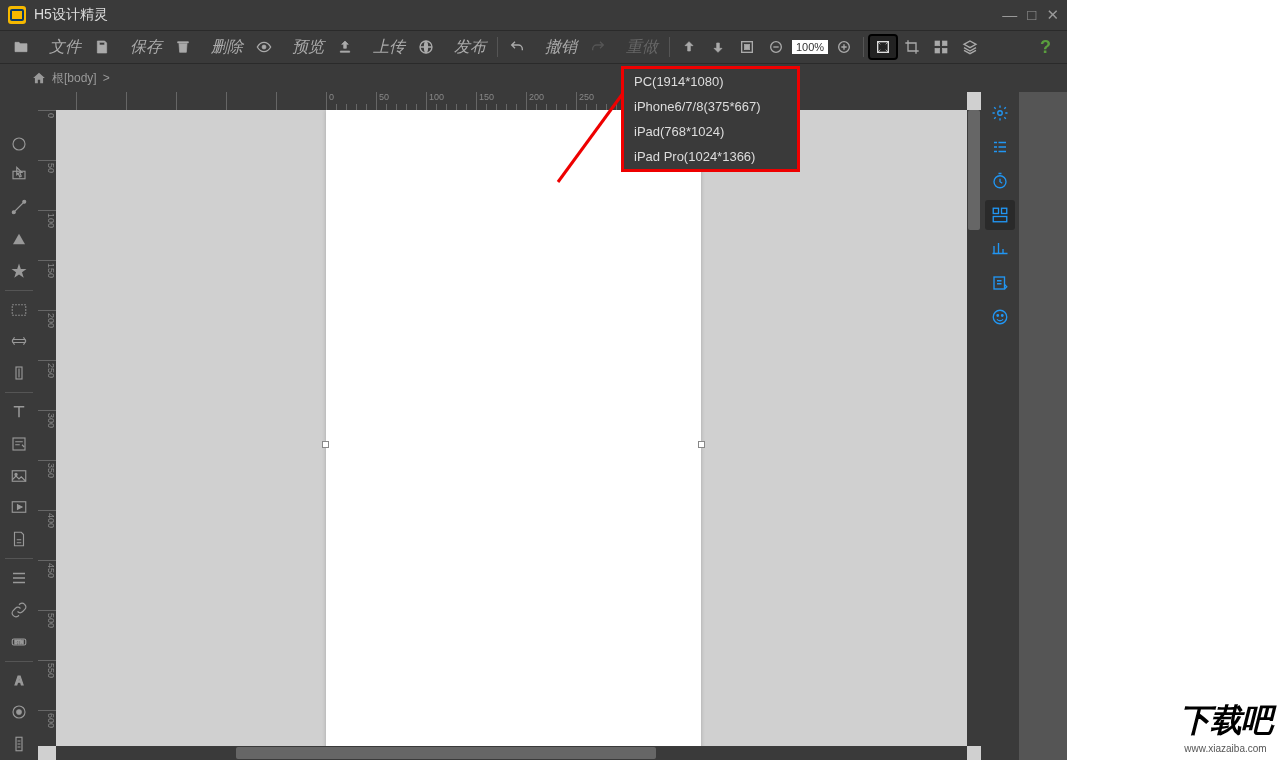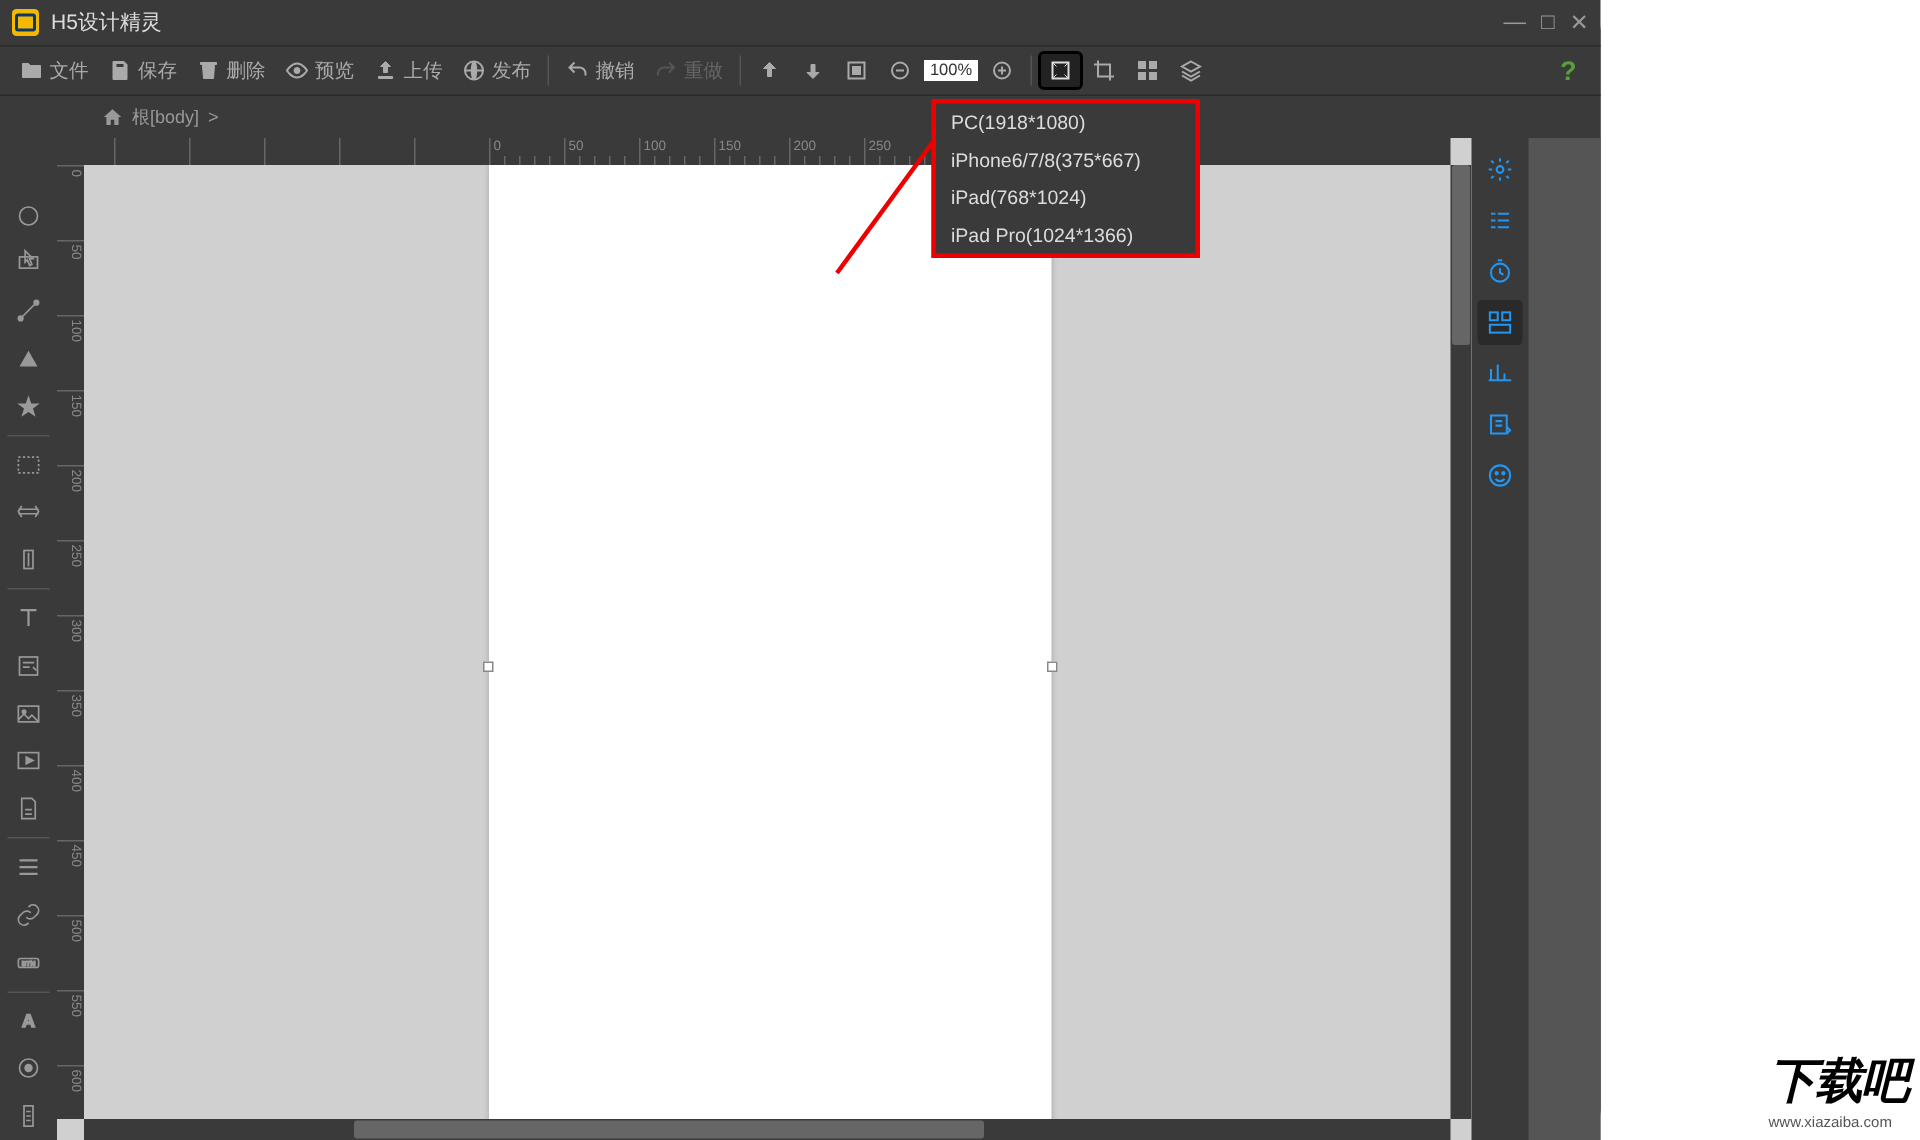--- a/index.html
+++ b/index.html
@@ -4,27 +4,27 @@
 <style>
 * { margin: 0; padding: 0; box-sizing: border-box; font-family: "Microsoft YaHei", sans-serif; }
 body { background: #fff; overflow: hidden; width: 1280px; height: 760px; position: relative; }
 .app { width: 1067px; height: 760px; background: #0f172a; display: flex; flex-direction: column; position: relative; border-radius: 20px; }
 .titlebar { height: 30px; background: #3a3a3a; display: flex; align-items: center; padding: 0 8px; color: #ddd; font-size: 14px; }
 .titlebar .logo { width: 18px; height: 18px; background: #f5b800; border-radius: 3px; margin-right: 8px; display: flex; align-items: center; justify-content: center; }
 .titlebar .logo::after { content: ""; width: 10px; height: 8px; border: 2px solid #0a3a6a; border-radius: 2px; }
 .titlebar .win-controls { margin-left: auto; display: flex; gap: 10px; color: #999; }
 .titlebar .win-controls span { cursor: pointer; font-size: 15px; }
 .toolbar { height: 34px; background: #3a3a3a; border-top: 1px solid #2a2a2a; border-bottom: 1px solid #2a2a2a; display: flex; align-items: center; padding: 0 8px; gap: 3px; }
-.tbtn { display: flex; align-items: center; gap: 4px; color: #aaa; font-size: 13px; padding: 3px 5px; cursor: pointer; border-radius: 2px; }
+.tbtn { display: flex; align-items: center; gap: 20px; color: #aaa; font-size: 16px; padding: 3px 5px; cursor: pointer; border-radius: 2px; font-style: italic; }
 .tbtn svg, .tbtn .ic { width: 16px; height: 16px; fill: #aaa; stroke: #aaa; }
 .tsep { width: 1px; height: 20px; background: #555; margin: 0 3px; }
 .zoom-box { background: #fff; color: #333; font-size: 11px; padding: 1px 3px; width: 36px; text-align: center; }
 .tbtn.active { outline: 2px solid #000; background: #222; }
 .help { margin-left: auto; color: #5a9e3e; font-size: 18px; font-weight: bold; padding: 0 8px; cursor: pointer; }
-.breadcrumb { height: 28px; background: #3a3a3a; display: flex; align-items: center; padding-left: 68px; color: #999; font-size: 12px; gap: 6px; }
+.breadcrumb { height: 28px; background: #3a3a3a; display: flex; align-items: center; padding-left: 32px; color: #999; font-size: 12px; gap: 6px; }
 .breadcrumb .home-ic { width: 14px; height: 14px; fill: #999; }
 .main { flex: 1; display: flex; background: #3a3a3a; overflow: hidden; position: relative; }
 .left-tools { width: 38px; background: #3a3a3a; display: flex; flex-direction: column; align-items: center; padding-top: 4px; gap: 0; }
 .ltool { width: 34px; height: 32px; display: flex; align-items: center; justify-content: center; color: #999; cursor: pointer; }
 .ltool svg { width: 18px; height: 18px; fill: none; stroke: #999; stroke-width: 1.5; }
 .ltool.filled svg { fill: #999; stroke: none; }
 .lsep { width: 28px; height: 1px; background: #555; margin: 3px 0; }
 .canvas-wrap { flex: 1; background: #d0d0d0; position: relative; overflow: hidden; }
 .ruler-h { position: absolute; top: 0; left: 18px; right: 14px; height: 18px; background: #3a3a3a; }
 .ruler-v { position: absolute; top: 18px; left: 0; width: 18px; bottom: 14px; background: #3a3a3a; }
@@ -40,21 +40,21 @@
 .scroll-h .thumb { position: absolute; left: 180px; top: 1px; height: 12px; width: 420px; background: #666; border-radius: 2px; }
 .right-tools { width: 38px; background: #3a3a3a; display: flex; flex-direction: column; align-items: center; padding-top: 6px; gap: 4px; }
 .rtool { width: 30px; height: 30px; display: flex; align-items: center; justify-content: center; color: #2196f3; cursor: pointer; border-radius: 3px; }
 .rtool svg { width: 18px; height: 18px; fill: none; stroke: #2196f3; stroke-width: 1.8; }
 .rtool.active { background: #2a2a2a; }
 .right-panel { width: 48px; background: #555; }
 .dropdown { position: absolute; top: 66px; left: 621px; width: 179px; background: #3a3a3a; border: 3px solid #e00; z-index: 100; }
 .dropdown .item { padding: 4px 10px; color: #ddd; font-size: 13px; cursor: pointer; line-height: 17px; }
 .arrow-line { position: absolute; top: 64px; left: 548px; width: 100px; height: 120px; z-index: 99; pointer-events: none; }
 .watermark { position: absolute; right: 8px; bottom: 6px; font-size: 32px; font-weight: 900; font-style: italic; color: #000; letter-spacing: -1px; text-shadow: 2px 2px 0 #fff; }
-.watermark .sub { font-size: 10px; font-weight: normal; font-style: normal; color: #555; display: block; text-align: left; text-shadow: none; letter-spacing: 0; }
+.watermark .sub { font-size: 10px; font-weight: normal; font-style: normal; color: #555; display: block; text-align: center; text-shadow: none; letter-spacing: 0; }
 .outer-right { position: absolute; top: 0; right: 0; width: 192px; height: 760px; background: #fff; }
 </style>
 </head>
 <body>
 
 <div class="app">
   <div class="titlebar">
     <div class="logo"></div>
     <span>H5设计精灵</span>
     <div class="win-controls">
@@ -423,21 +423,21 @@
             <circle cx="9" cy="10" r="1" fill="#2196f3"></circle>
             <circle cx="15" cy="10" r="1" fill="#2196f3"></circle>
             <path d="M8 15c1 1.5 2.5 2 4 2s3-.5 4-2"></path>
           </svg>
         </div>
     </div>
     <div class="right-panel"></div>
   </div>
 
   <div class="dropdown" id="dropdown">
-      <div class="item">PC(1918*1080)</div>
+      <div class="item">PC(1914*1080)</div>
       <div class="item">iPhone6/7/8(375*667)</div>
       <div class="item">iPad(768*1024)</div>
       <div class="item">iPad Pro(1024*1366)</div>
     </div>
 
   <svg class="arrow-line" viewBox="0 0 100 120">
     <line x1="10" y1="118" x2="92" y2="6" stroke="#e00" stroke-width="3"></line>
     <polygon points="92,6 80,10 86,18" fill="#e00"></polygon>
   </svg>
 </div>

